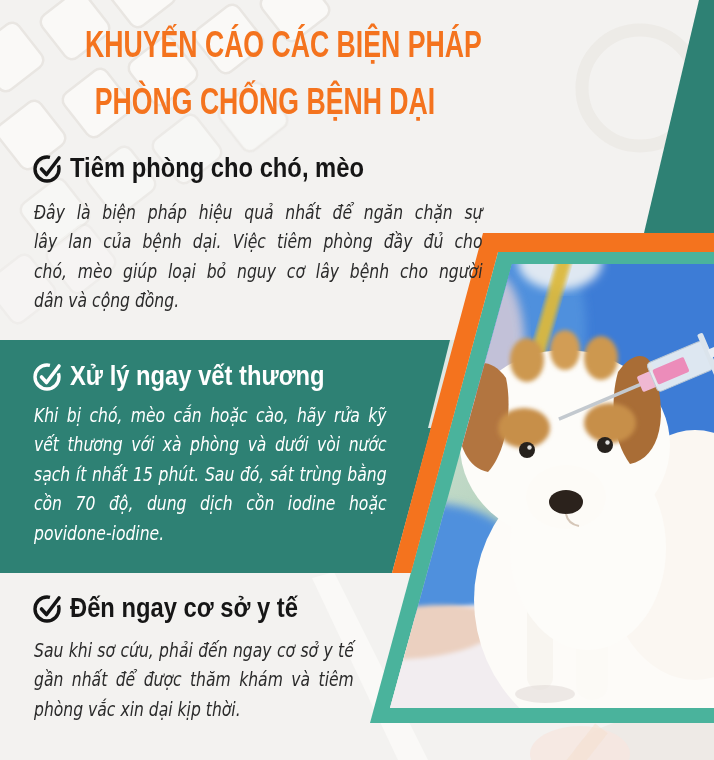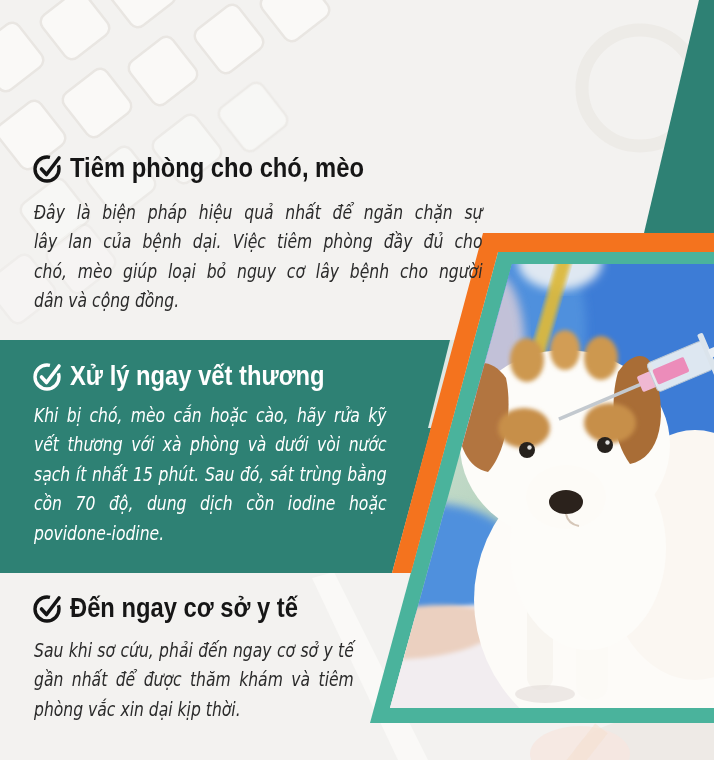--- a/index.html
+++ b/index.html
@@ -167,20 +167,24 @@
         <rect x="552" y="383" width="92" height="3.5" fill="#c3c9cf"></rect>
         <rect x="640" y="376" width="16" height="17" rx="2" fill="#f0b8d2"></rect>
         <rect x="654" y="368" width="60" height="31" rx="4" fill="#e6edf3" opacity=".95" stroke="#c2cdd6" stroke-width="1"></rect>
         <rect x="657" y="376" width="34" height="16" rx="2" fill="#ec8cba"></rect>
         <rect x="712" y="361" width="6" height="45" rx="2" fill="#dbe4ec"></rect>
         <rect x="716" y="379" width="48" height="9" fill="#e8eef4"></rect>
       </g>
     </g>
   </svg>
 
+  <div class="title">
+    <div class="tline">KHUYẾN CÁO CÁC BIỆN PHÁP</div>
+    <div class="tline">PHÒNG CHỐNG BỆNH DẠI</div>
+  </div>
 
   <svg id="icon1" class="check" viewBox="0 0 34 34">
     <circle cx="15" cy="18" r="12" fill="none" stroke="#141414" stroke-width="3.4" pathLength="100" stroke-dasharray="79 16 5"></circle>
     <polyline points="9.5,18 14.5,23.5 27,7" fill="none" stroke="#141414" stroke-width="3.6" stroke-linecap="round" stroke-linejoin="round"></polyline>
   </svg>
   <div id="head1" class="sec-head">Tiêm phòng cho chó, mèo</div>
   <div id="par1" class="body-par">
       <div class="jline">Đây là biện pháp hiệu quả nhất để ngăn chặn sự</div>
       <div class="jline">lây lan của bệnh dại. Việc tiêm phòng đầy đủ cho</div>
       <div class="jline">chó, mèo giúp loại bỏ nguy cơ lây bệnh cho người</div>

